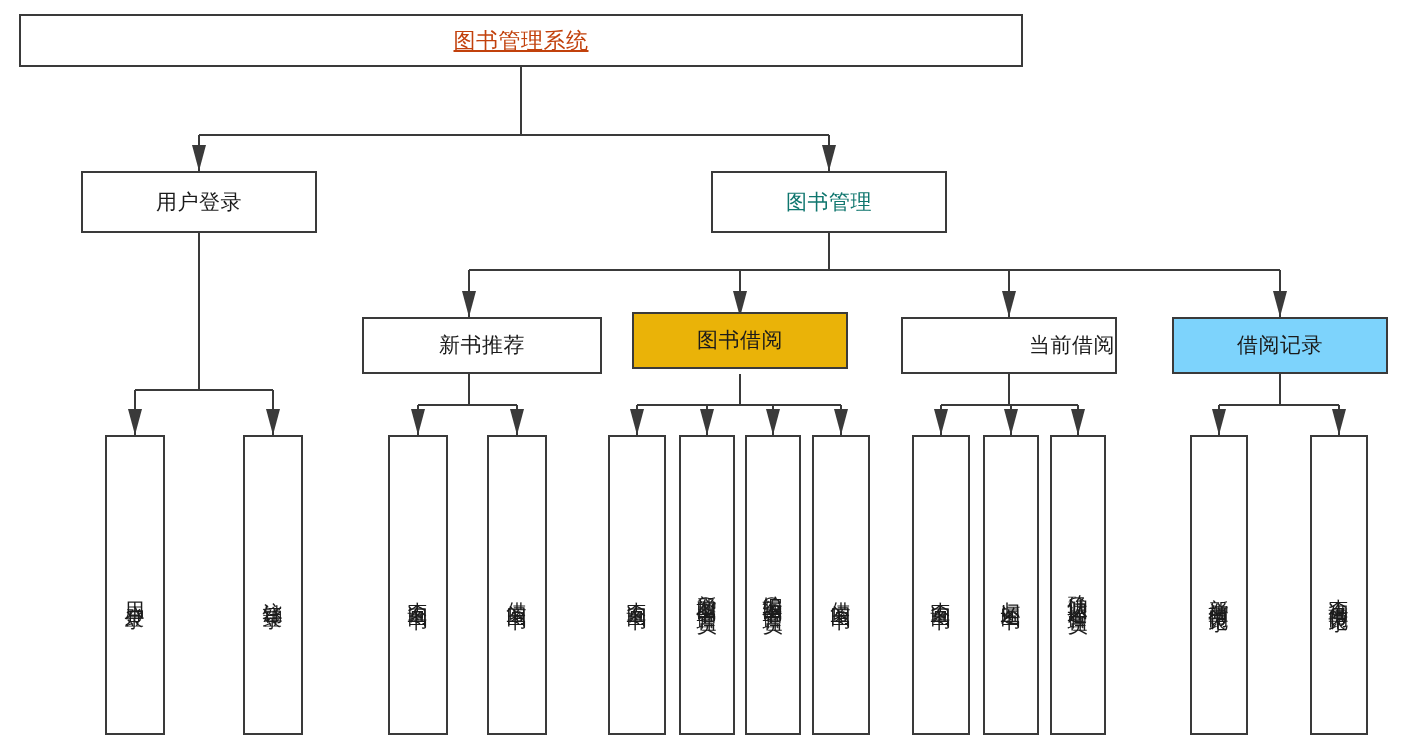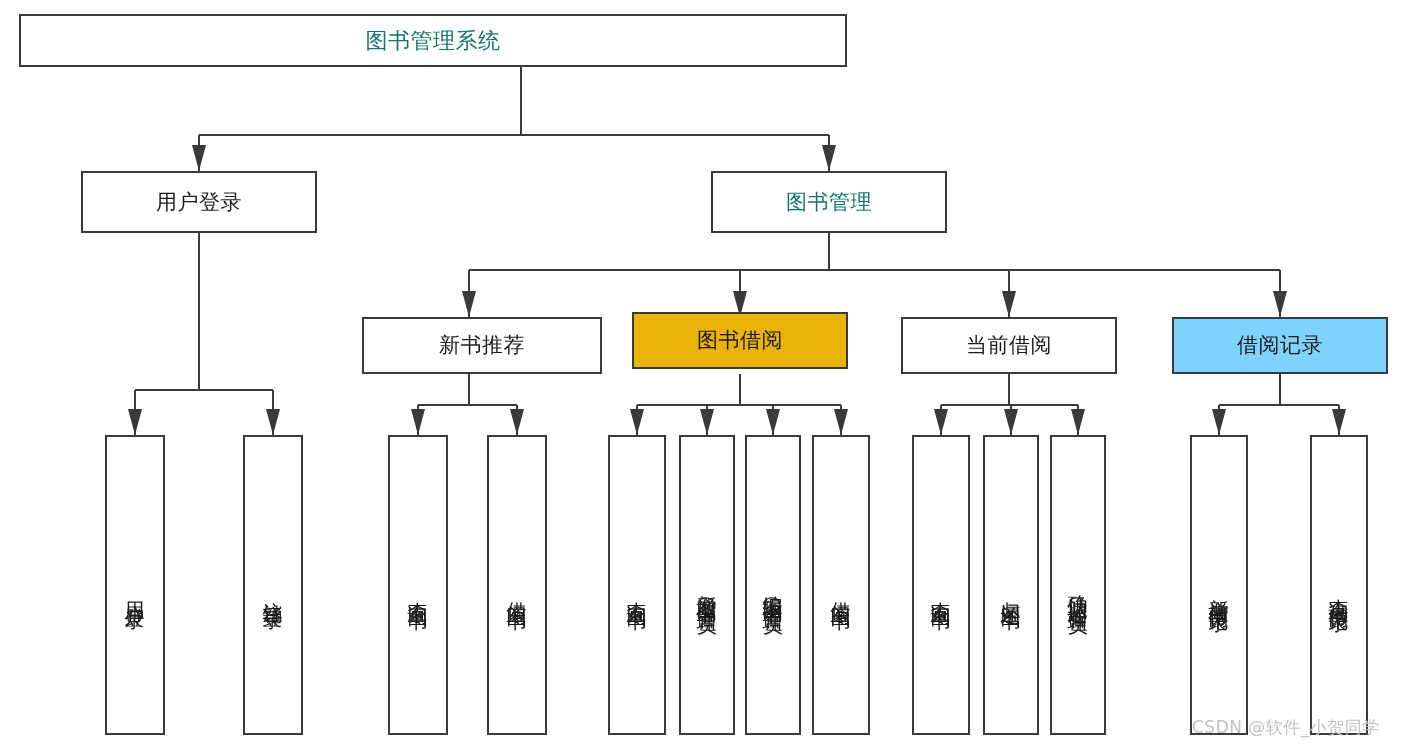--- a/index.html
+++ b/index.html
@@ -128,36 +128,36 @@
       <line x1="1078" y1="405" x2="1078" y2="435" stroke="#3a3a3a" stroke-width="2.5" shape-rendering="crispEdges"></line>
       <path d="M 1071 409 L 1078 435 L 1085 409 Z" fill="#3a3a3a"></path>
       <line x1="1280" y1="374" x2="1280" y2="405" stroke="#3a3a3a" stroke-width="2.5" shape-rendering="crispEdges"></line>
       <line x1="1219" y1="405" x2="1339" y2="405" stroke="#3a3a3a" stroke-width="2.5" shape-rendering="crispEdges"></line>
       <line x1="1219" y1="405" x2="1219" y2="435" stroke="#3a3a3a" stroke-width="2.5" shape-rendering="crispEdges"></line>
       <path d="M 1212 409 L 1219 435 L 1226 409 Z" fill="#3a3a3a"></path>
       <line x1="1339" y1="405" x2="1339" y2="435" stroke="#3a3a3a" stroke-width="2.5" shape-rendering="crispEdges"></line>
       <path d="M 1332 409 L 1339 435 L 1346 409 Z" fill="#3a3a3a"></path>
     </svg>
   <div id="nodes-layer">
-      <div class="node horiz root" style="left: 19px; top: 14px; width: 828px; height: 53px; border-color: rgb(58, 58, 58); background: rgb(255, 255, 255); color: #0f766e;">
+      <div class="node horiz root" style="left: 19px; top: 14px; width: 1004px; height: 53px; border-color: rgb(58, 58, 58); background: rgb(255, 255, 255); color: #c2410c; text-decoration: underline;">
         <span class="node-label">图书管理系统</span>
       </div>
       <div class="node horiz" style="left: 81px; top: 171px; width: 236px; height: 62px; border-color: rgb(58, 58, 58); background: rgb(255, 255, 255); color: rgb(27, 27, 27);">
         <span class="node-label">用户登录</span>
       </div>
       <div class="node horiz" style="left: 711px; top: 171px; width: 236px; height: 62px; border-color: rgb(58, 58, 58); background: rgb(255, 255, 255); color: #0f766e;">
         <span class="node-label">图书管理</span>
       </div>
       <div class="node horiz" style="left: 362px; top: 317px; width: 240px; height: 57px; border-color: rgb(58, 58, 58); background: rgb(255, 255, 255); color: rgb(27, 27, 27);">
         <span class="node-label">新书推荐</span>
       </div>
       <div class="node horiz" style="left: 632px; top: 312px; width: 216px; height: 57px; border-color: rgb(58, 58, 58); background: #eab308; color: rgb(27, 27, 27);">
         <span class="node-label">图书借阅</span>
       </div>
-      <div class="node horiz" style="left: 901px; top: 317px; width: 216px; height: 57px; border-color: rgb(58, 58, 58); background: rgb(255, 255, 255); color: rgb(27, 27, 27);">
+      <div class="node horiz" style="left: 901px; top: 317px; width: 216px; height: 57px; border-color: rgb(58, 58, 58); background: rgb(255, 255, 255); color: rgb(27, 27, 27); justify-content: flex-end;">
         <span class="node-label">当前借阅</span>
       </div>
       <div class="node horiz" style="left: 1172px; top: 317px; width: 216px; height: 57px; border-color: rgb(58, 58, 58); background: #7dd3fc; color: rgb(27, 27, 27);">
         <span class="node-label">借阅记录</span>
       </div>
       <div class="node vert" style="left: 105px; top: 435px; width: 60px; height: 300px; border-color: rgb(58, 58, 58); background: rgb(255, 255, 255); color: rgb(27, 27, 27);">
         <span class="node-label">用户登录</span>
       </div>
       <div class="node vert" style="left: 243px; top: 435px; width: 60px; height: 300px; border-color: rgb(58, 58, 58); background: rgb(255, 255, 255); color: rgb(27, 27, 27);">
         <span class="node-label">注销登录</span>
@@ -189,14 +189,13 @@
       <div class="node vert" style="left: 1050px; top: 435px; width: 56px; height: 300px; border-color: rgb(58, 58, 58); background: rgb(255, 255, 255); color: rgb(27, 27, 27);">
         <span class="node-label">确认归还（管理员）</span>
       </div>
       <div class="node vert" style="left: 1190px; top: 435px; width: 58px; height: 300px; border-color: rgb(58, 58, 58); background: rgb(255, 255, 255); color: rgb(27, 27, 27);">
         <span class="node-label">新增借阅记录</span>
       </div>
       <div class="node vert" style="left: 1310px; top: 435px; width: 58px; height: 300px; border-color: rgb(58, 58, 58); background: rgb(255, 255, 255); color: rgb(27, 27, 27);">
         <span class="node-label">查询借阅记录</span>
       </div>
     </div>
-  <div class="watermark" style="left: 1192px; top: 716px; color: rgb(194, 194, 194);">CSDN @软件_小贺同学</div>
 </div>
 
 </body></html>

